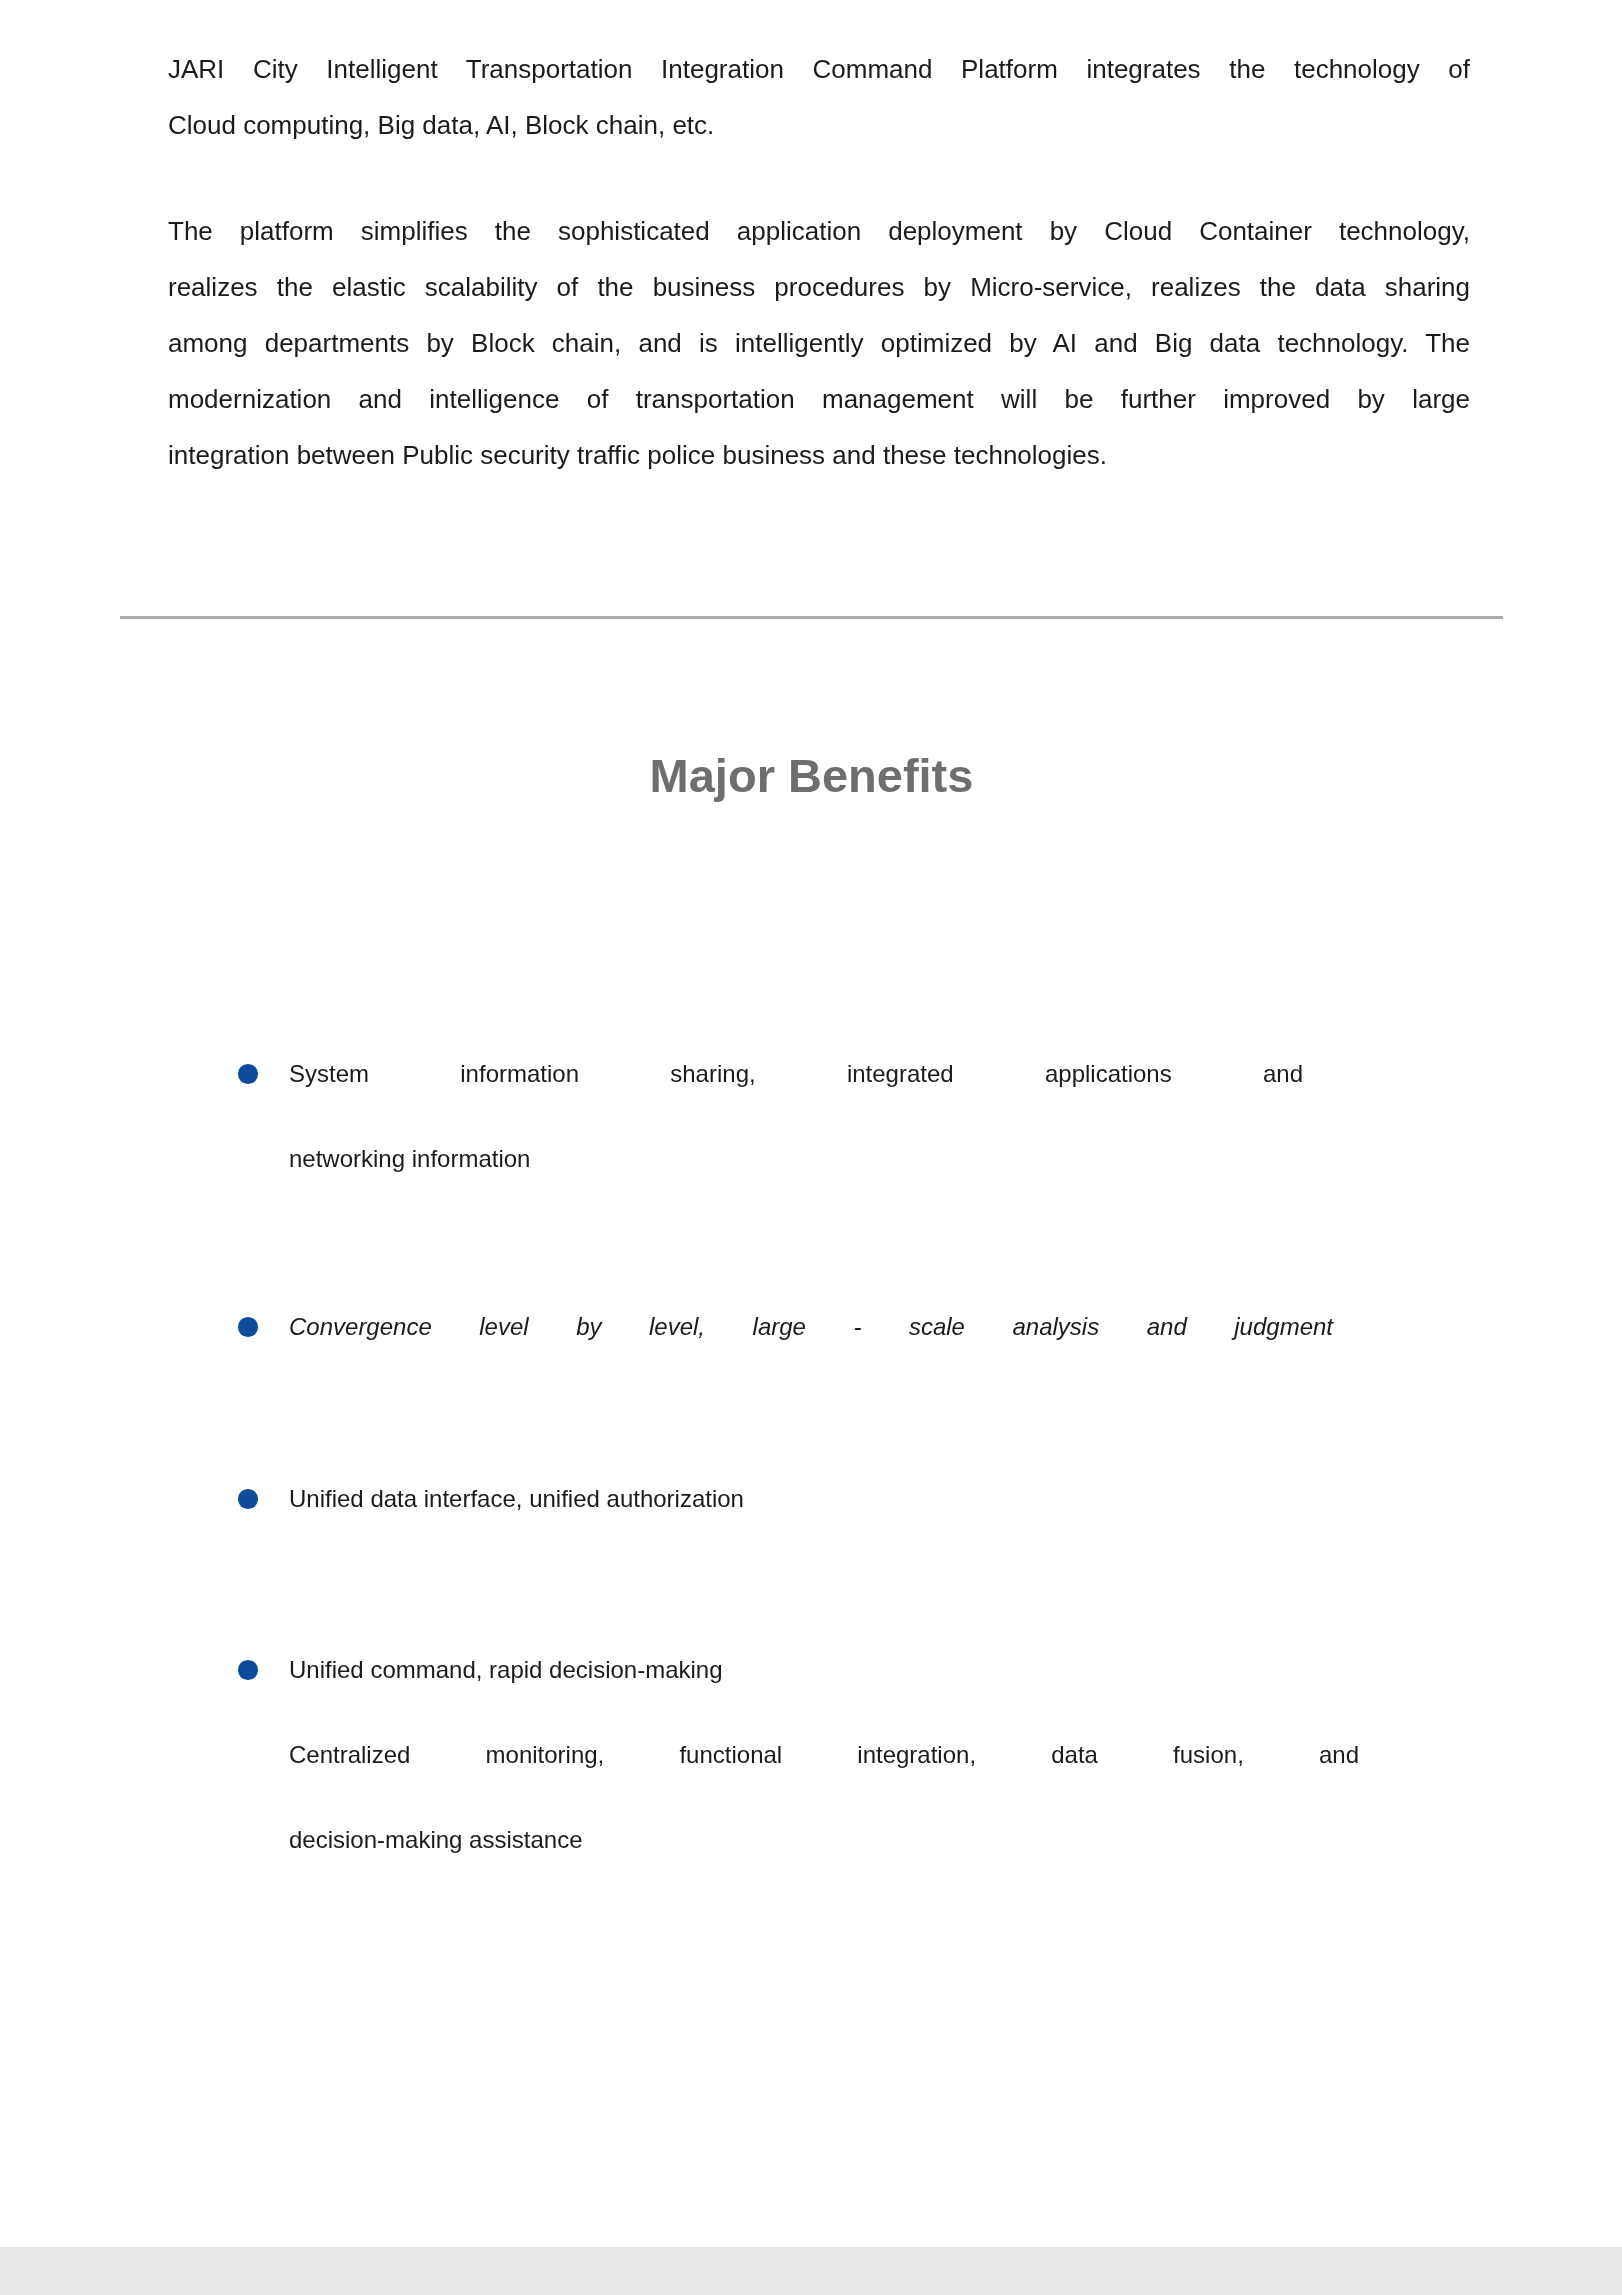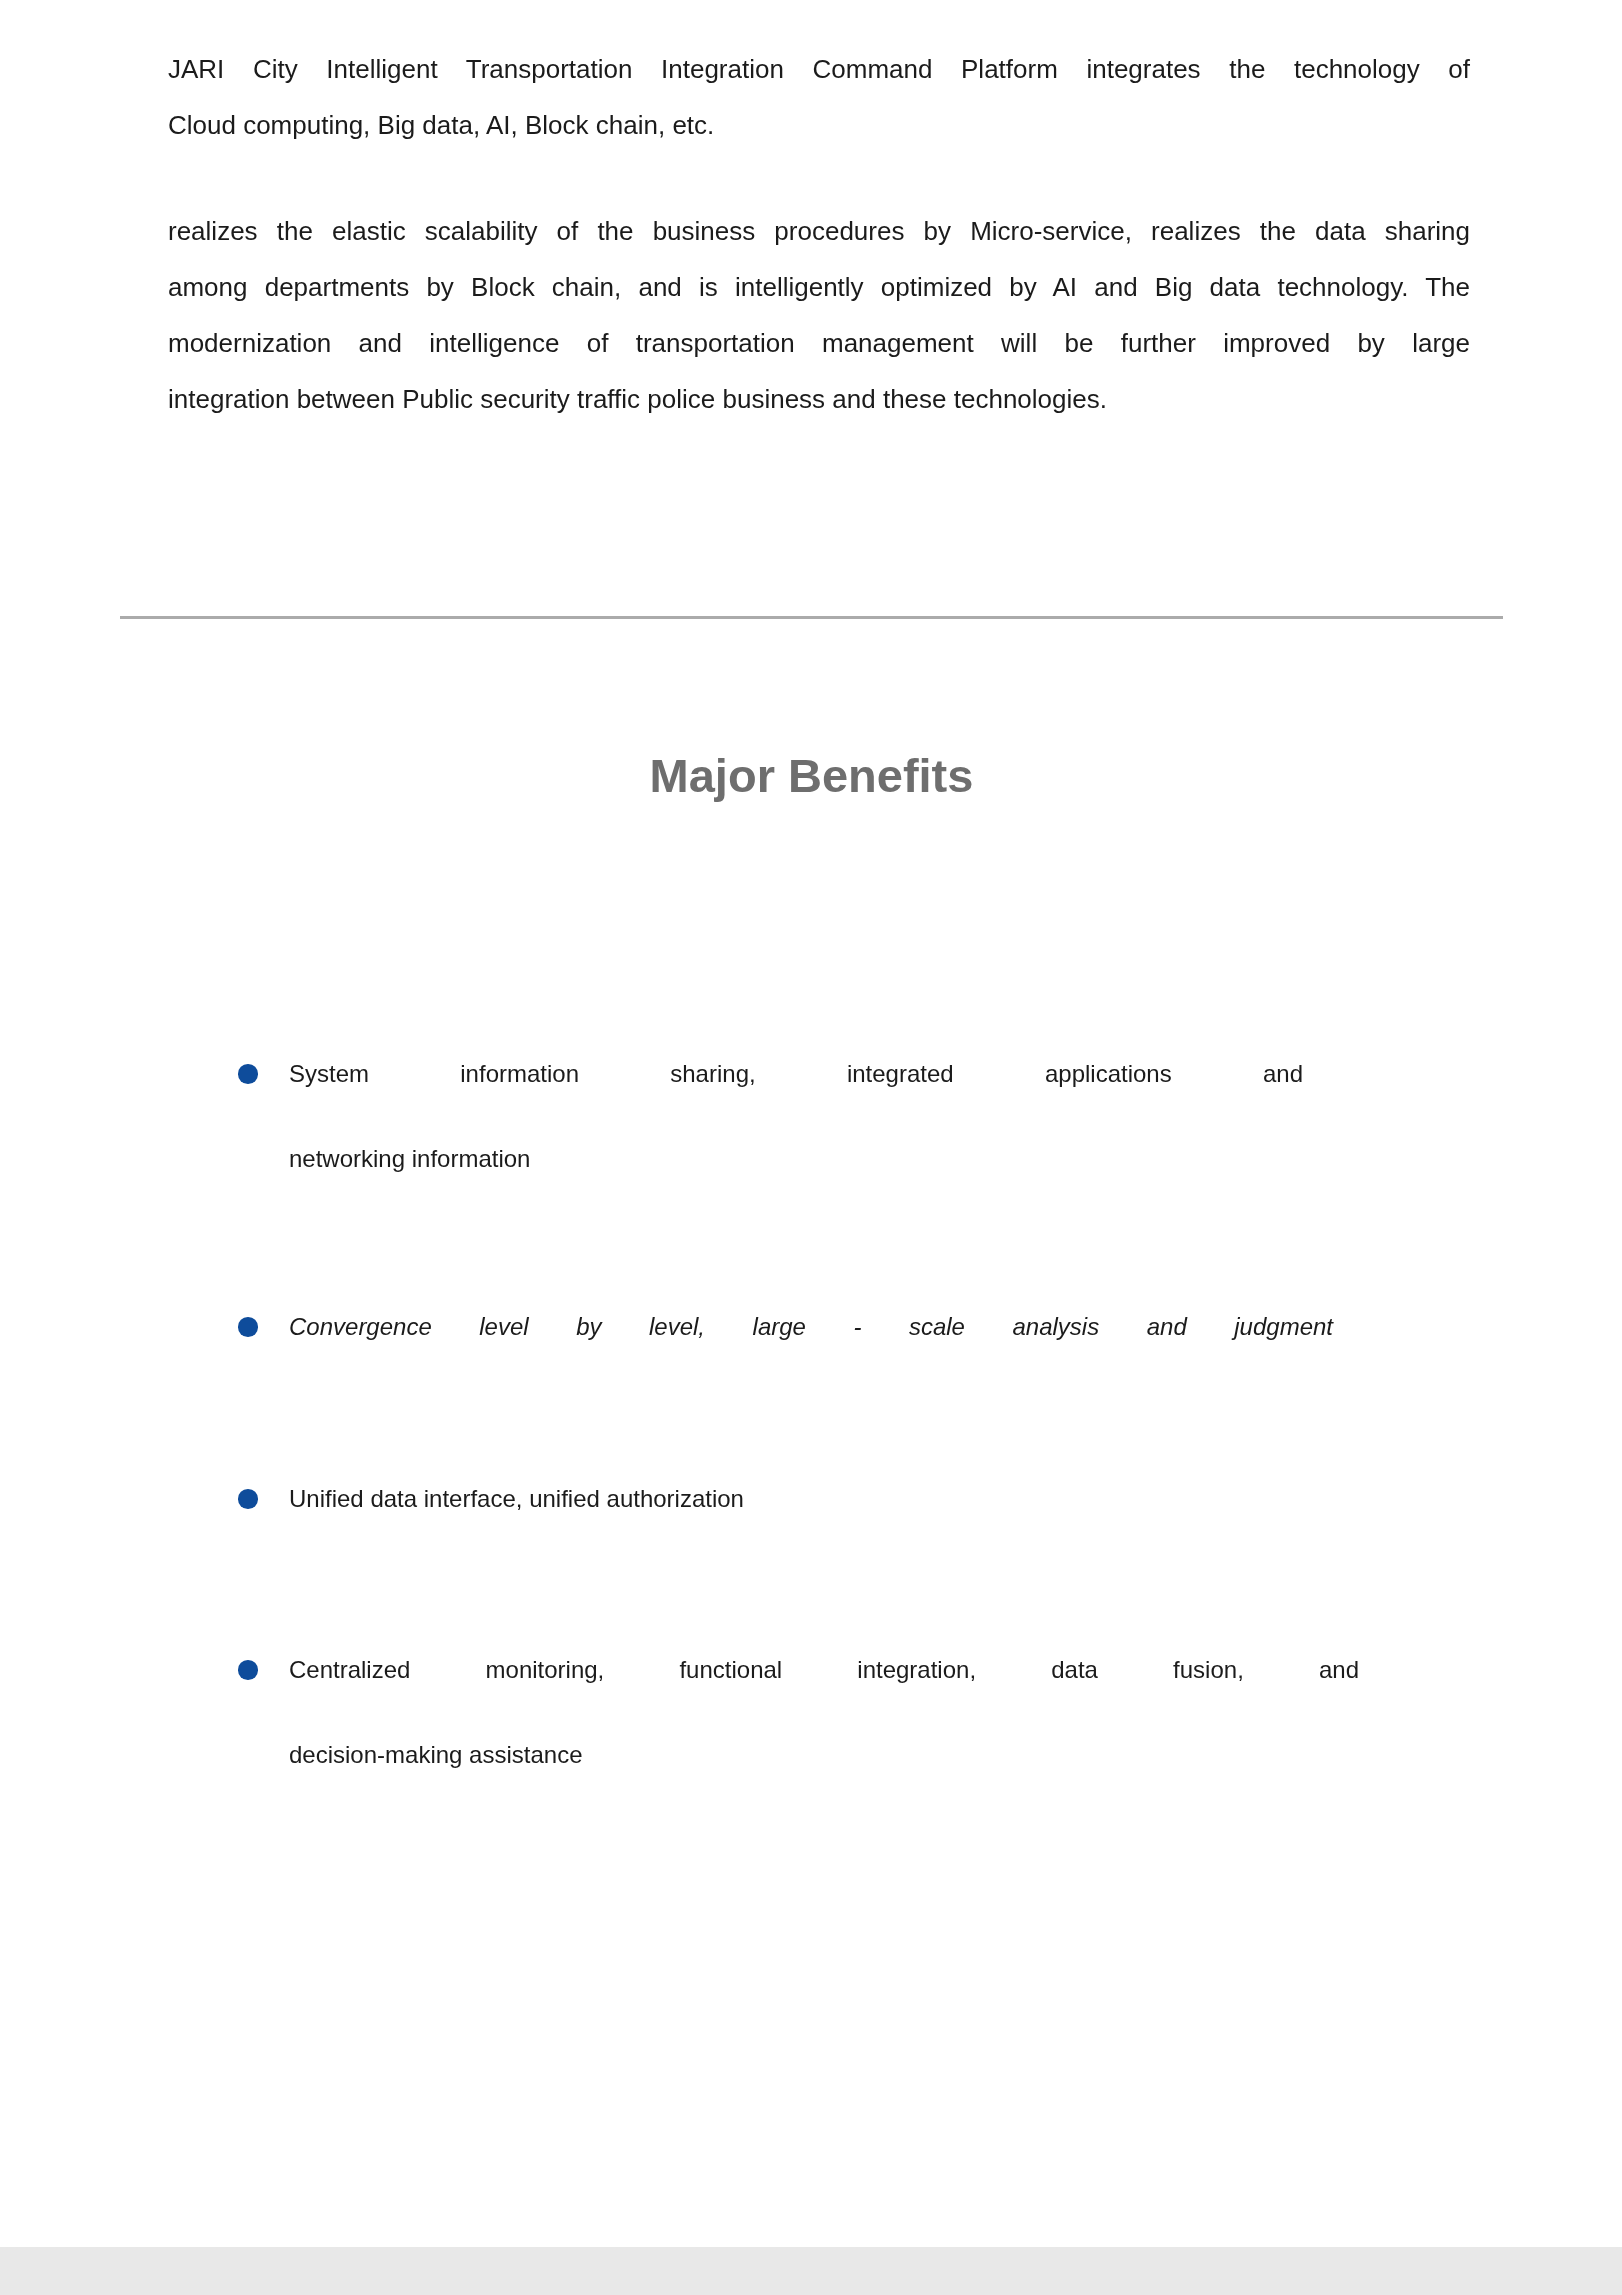--- a/index.html
+++ b/index.html
@@ -85,20 +85,21 @@
 <body>
 
 <div class="page">
 
   <div class="para p1">
     <div class="line just">JARI City Intelligent Transportation Integration Command Platform integrates the technology of</div>
     <div class="line">Cloud computing, Big data, AI, Block chain, etc.</div>
   </div>
 
   <div class="para p2">
+    <div class="line just">The platform simplifies the sophisticated application deployment by Cloud Container technology,</div>
     <div class="line just">realizes the elastic scalability of the business procedures by Micro-service, realizes the data sharing</div>
     <div class="line just">among departments by Block chain, and is intelligently optimized by AI and Big data technology. The</div>
     <div class="line just">modernization and intelligence of transportation management will be further improved by large</div>
     <div class="line">integration between Public security traffic police business and these technologies.</div>
   </div>
 
   <div class="divider"></div>
 
   <h1 class="heading">Major Benefits</h1>
 
@@ -115,20 +116,21 @@
       <div class="line just w1595">Convergence level by level, large - scale analysis and judgment</div>
     </div>
 
     <div class="bullet-item b3">
       <span class="dot"></span>
       <div class="line">Unified data interface, unified authorization</div>
     </div>
 
     <div class="bullet-item b4">
       <span class="dot"></span>
+      <div class="line">Unified command, rapid decision-making</div>
       <div class="line just w1635">Centralized monitoring, functional integration, data fusion, and</div>
       <div class="line">decision-making assistance</div>
     </div>
 
   </div>
 
 </div>
 
 
 </body></html>

